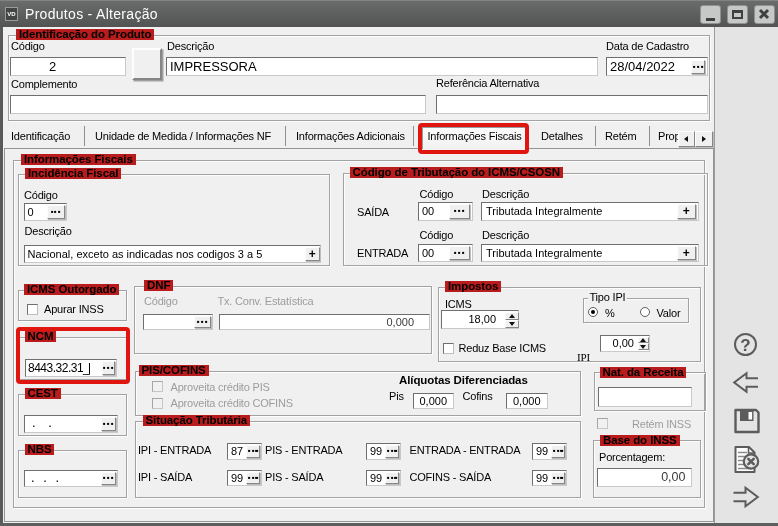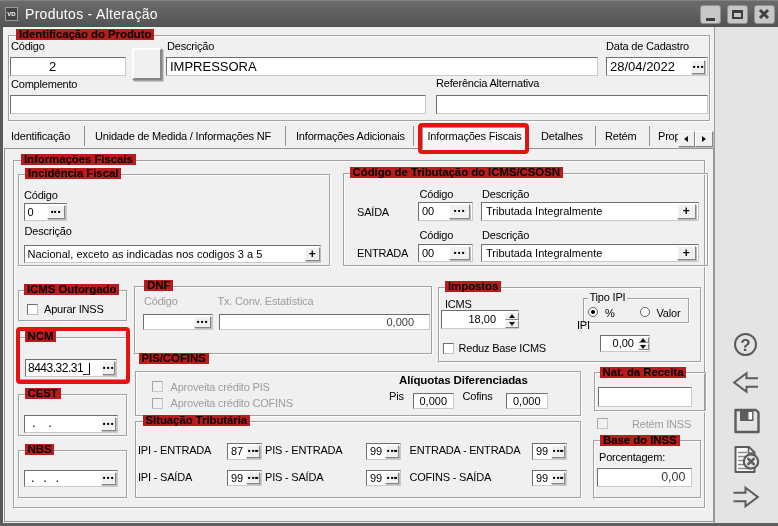--- a/index.html
+++ b/index.html
@@ -236,32 +236,32 @@
   </div>
 <div class="group" style="left:582.5px;top:297.5px;width:106px;height:25.5px;"></div>
 <div class="lbl" style="left:587.5px;top:292px;background:#f0f0f0;padding:0 2px;z-index:3;">Tipo IPI</div>
 <div class="radio" style="left:588px;top:307px;"></div>
 <div class="abs" style="left:591px;top:310px;width:4px;height:4px;border-radius:50%;background:#000;"></div>
 <div class="lbl" style="left:605px;top:307.5px;">%</div>
 <div class="radio" style="left:639.5px;top:307px;"></div>
 <div class="lbl" style="left:656.5px;top:307.5px;">Valor</div>
 <div class="cb" style="left:442.5px;top:343px;"></div>
 <div class="lbl" style="left:458.5px;top:342.5px;">Reduz Base ICMS</div>
-<div class="lbl" style="left:577px;top:320px;">IPI</div>
+<div class="lbl" style="left:577px;top:352px;font-family:Liberation Serif, serif;">IPI</div>
 <div class="edit" style="left:600px;top:334.5px;width:50px;height:17px;line-height:15px;
      text-align:right;padding-right:15px;">0,00</div>
 <div class="spin" style="left:637.5px;top:336.5px;width:11px;height:6.5px;">
   <div class="tri-u" style="left:1.5px;top:0.5px;"></div>
   </div>
 <div class="spin" style="left:637.5px;top:343px;width:11px;height:6.5px;">
   <div class="tri-d" style="left:1.5px;top:0.5px;"></div>
   </div>
 
 <div class="group" style="left:134.5px;top:370.5px;width:446.5px;height:45.5px;"></div>
-<div class="glab" style="left:138.5px;top:353px;">PIS/COFINS</div>
+<div class="glab" style="left:138.5px;top:365px;">PIS/COFINS</div>
 <div class="cb cbd" style="left:152px;top:381px;"></div>
 <div class="lbl gray" style="left:170.5px;top:381.5px;">Aproveita crédito PIS</div>
 <div class="cb cbd" style="left:152px;top:397.5px;"></div>
 <div class="lbl gray" style="left:170.5px;top:398px;">Aproveita crédito COFINS</div>
 <div class="glab" style="left:399px;top:375px;background:none;padding:0;">Alíquotas Diferenciadas</div>
 <div class="lbl" style="left:389px;top:391px;">Pis</div>
 <div class="edit" style="left:412.5px;top:392.5px;width:41.5px;height:16.5px;line-height:14.5px;
      text-align:right;padding-right:6px;">0,000</div>
 <div class="lbl" style="left:462.5px;top:391px;">Cofins</div>
 <div class="edit" style="left:506px;top:392.5px;width:41.5px;height:16.5px;line-height:14.5px;

